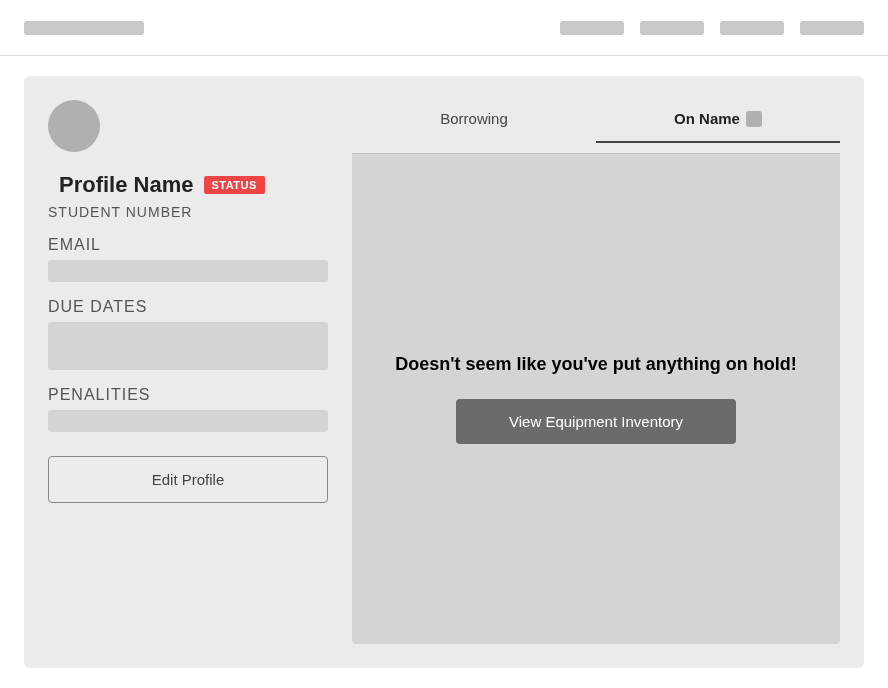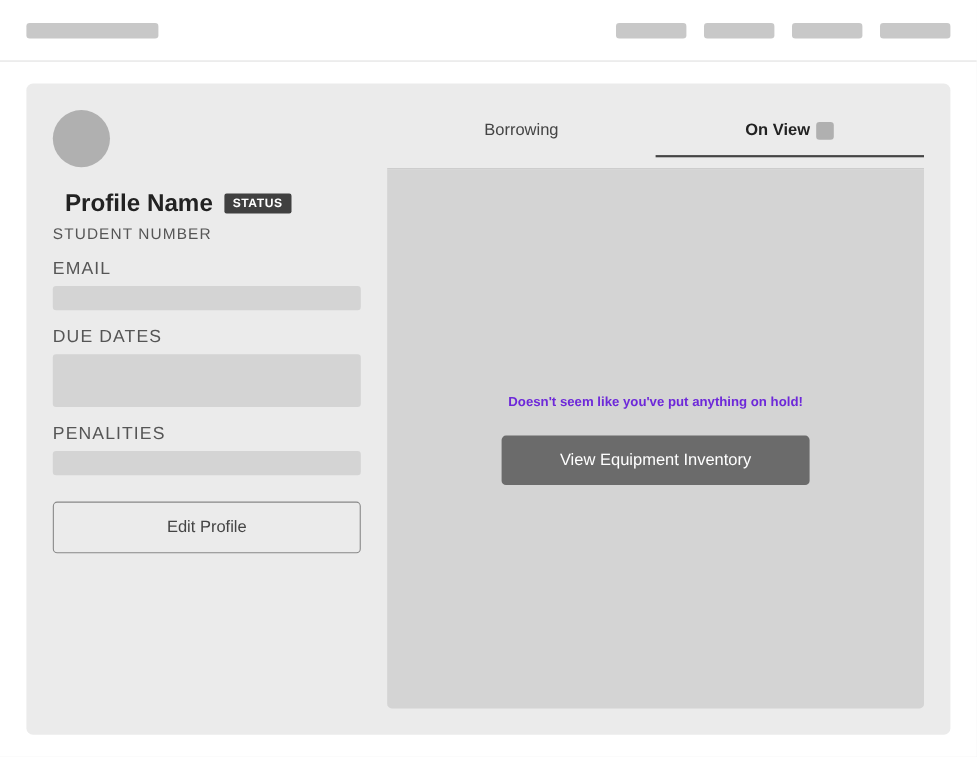--- a/index.html
+++ b/index.html
@@ -73,21 +73,21 @@
       margin-left: 11px;
     }
 
     .profile-name {
       font-size: 22px;
       font-weight: bold;
       color: #222;
     }
 
     .status-badge {
-      background: #404040;
+      background: #ef4444;
       color: #fff;
       font-size: 11px;
       font-weight: bold;
       padding: 3px 8px;
       border-radius: 2px;
       letter-spacing: 0.5px;
     }
 
     .student-number {
       font-size: 14px;
@@ -197,23 +197,23 @@
       border-radius: 0 0 4px 4px;
       display: flex;
       flex-direction: column;
       align-items: center;
       justify-content: center;
       gap: 24px;
       padding: 24px;
     }
 
     .empty-message {
-      font-size: 12px;
+      font-size: 18px;
       font-weight: 600;
-      color: #6d28d9;
+      color: #000000;
       text-align: center;
     }
 
     .inventory-btn {
       background: #6b6b6b;
       color: #fff;
       border: none;
       border-radius: 4px;
       padding: 14px 48px;
       font-size: 15px;
@@ -267,21 +267,21 @@
 
   </div>
 
   <div class="right-panel">
 
     <div class="tabs">
       <div class="tab-item">
         <span>Borrowing</span>
       </div>
       <div class="tab-item active">
-        <span>On View</span>
+        <span>On Name</span>
         <span class="tab-badge"></span>
       </div>
     </div>
 
     <div class="tab-content">
       <span class="empty-message">Doesn't seem like you've put anything on hold!</span>
       <button class="inventory-btn">View Equipment Inventory</button>
     </div>
 
   </div>

